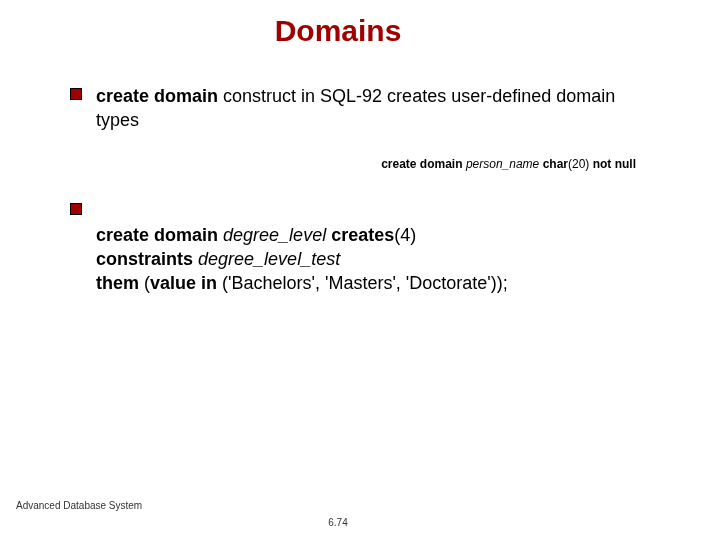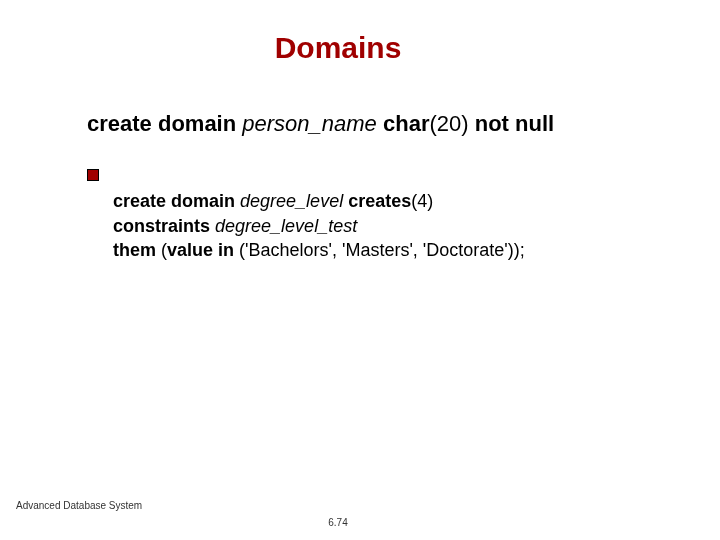--- a/index.html
+++ b/index.html
@@ -1,38 +1,44 @@
 <!DOCTYPE html>
 <html><head>
   <meta charset="utf-8">
   <style>
     * { margin: 0; padding: 0; box-sizing: border-box; }
     html, body { width: 720px; height: 540px; background: #ffffff; font-family: Arial, Helvetica, sans-serif; color: #000; }
-    .slide { position: relative; width: 676px; height: 540px; padding: 17px; }
+    .slide { position: relative; width: 676px; height: 540px; padding: 0; }
     .title { text-align: center; font-size: 30px; font-weight: bold; color: #a00000; padding-top: 14px; padding-bottom: 6px; }
     .content { padding: 30px 40px 0 70px; }
     .bullet-row { display: flex; align-items: flex-start; margin-bottom: 24px; }
     .bullet-marker { width: 12px; height: 12px; background: #a00000; border: 1px solid #000; flex: 0 0 12px; margin-top: 4px; margin-right: 14px; }
     .bullet-text { font-size: 18px; line-height: 1.35; }
-    .centered-line { text-align: left; font-size: 22px; margin: 10px 0 28px 0; }
+    .centered-line { text-align: right; font-size: 12px; margin: 10px 0 28px 0; }
     .b { font-weight: bold; }
     .i { font-style: italic; }
     .footer { position: absolute; bottom: 10px; left: 0; right: 0; font-size: 10px; color: #333; }
     .footer-left { position: absolute; left: 16px; bottom: 19px; }
     .footer-center { position: absolute; left: 50%; transform: translateX(-50%); bottom: 2px; }
   </style>
 </head>
 <body>
 
 <div class="slide">
 
   <div class="title">Domains</div>
 
   <div class="content">
 
+    <div class="bullet-row">
+      <div class="bullet-marker"></div>
+      <div class="bullet-text">
+        <span class="b">create domain</span><span> construct in SQL-92 creates user-defined domain types</span>
+      </div>
+    </div>
 
     <div class="centered-line">
       <span class="b">create domain</span><span> </span><span class="i">person_name</span><span> </span><span class="b">char</span><span>(20) </span><span class="b">not null</span>
     </div>
 
 
     <div class="bullet-row">
       <div class="bullet-marker"></div>
       <div class="bullet-text" style="white-space: pre-line;">
         <span class="b">create domain</span><span> </span><span class="i">degree_level</span><span> </span><span class="b">creates</span><span>(4)

